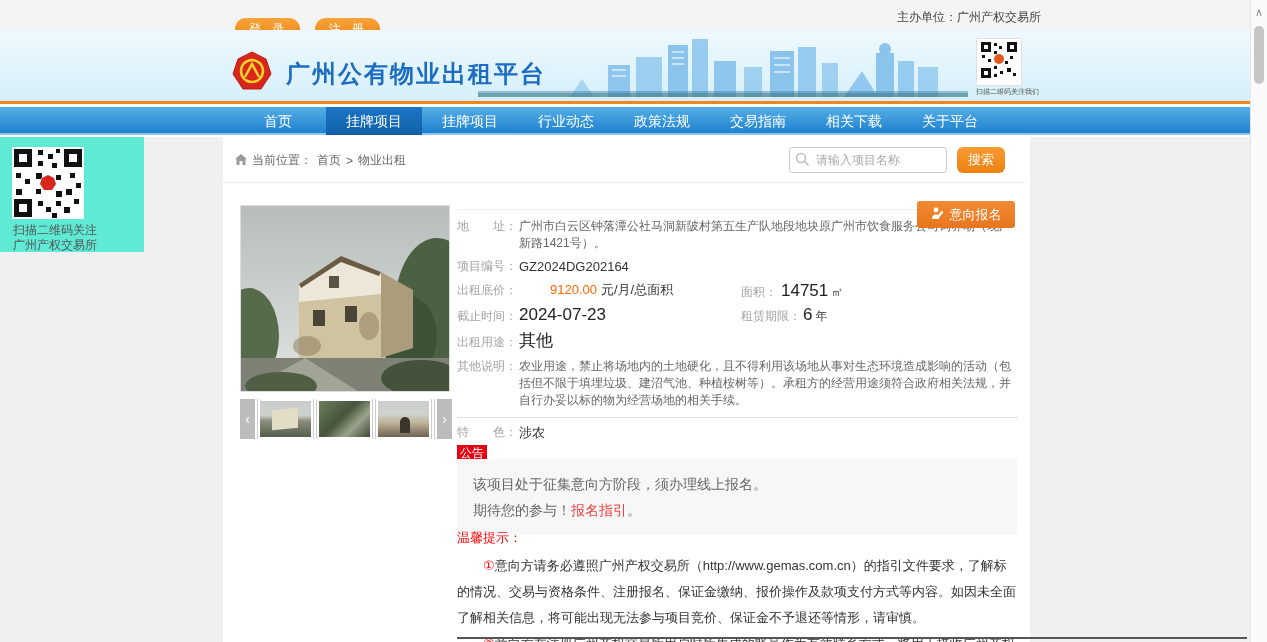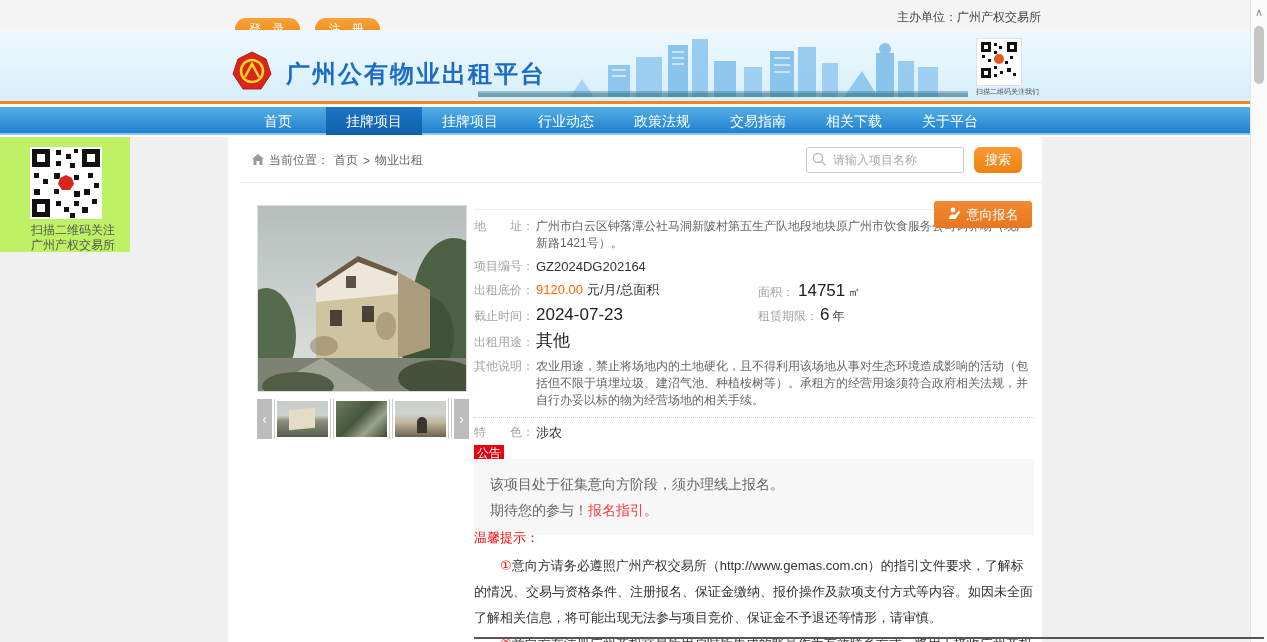--- a/index.html
+++ b/index.html
@@ -35,26 +35,26 @@
   
   .nav { position:absolute; left:0; top:107px; width:1250px; height:28px;
          background:linear-gradient(#55aee4,#1f81d0); border-bottom:2px solid #8cc6ec; }
   .nav-inner { margin-left:230px; display:flex; height:28px; }
   .nav-item { width:96px; text-align:center; line-height:28px; color:#fff; font-size:14px; cursor:pointer; }
   .nav-item.active { background:linear-gradient(#1c75c4,#1060a8); }
 
   
   .bg-left  { position:absolute; left:0; top:137px; width:228px; height:505px; background:#f0f0f0; }
   .bg-right { position:absolute; left:1030px; top:137px; width:220px; height:505px; background:#f0f0f0; }
-  .sideqr-card { position:absolute; left:0; top:137px; width:130px; height:115px; background:#bef264; text-align:left;padding-left:18px; }
+  .sideqr-card { position:absolute; left:0; top:137px; width:144px; height:115px; background:#5eead4; text-align:left; }
   .sideqr-card svg { margin:10px 0 0 12px; display:block; }
   .sideqr-cap { font-size:12px; color:#555; width:110px; text-align:center; line-height:15px; margin-top:4px; }
 
   
-  .content { position:absolute; left:240px; top:137px; width:802px; height:505px; background:#fff; }
+  .content { position:absolute; left:223px; top:137px; width:802px; height:505px; background:#fff; }
 
   .crumb-bar { position:relative; height:46px; border-bottom:1px solid #ececec; }
   .crumbs { position:absolute; left:12px; top:15px; font-size:12px; color:#666; display:flex; align-items:center; gap:5px; }
   .crumbs a { color:#666; text-decoration:none; cursor:pointer; }
   .searchbox { position:absolute; right:20px; top:10px; display:flex; align-items:center; gap:10px; }
   .search-input-wrap { position:relative; }
   .search-input { width:158px; height:26px; border:1px solid #ccc; border-radius:3px; padding:0 6px 0 26px;
                   font-size:12px; color:#333; outline:none; }
   .search-input::placeholder { color:#aaa; }
   .search-icon { position:absolute; left:6px; top:5px; }
@@ -87,21 +87,21 @@
   .info-divider { border-bottom:1px solid #efefef; margin:10px 0 8px; }
 
   .drow { display:flex; font-size:12px; line-height:17px; margin-bottom:6px; }
   .dlabel { color:#a3a3a3; width:62px; flex:0 0 auto; }
   .dval { color:#666; }
   .dval.code { color:#333; font-size:13px; }
   .two-col { display:flex; margin-bottom:4px; }
   .col-l { width:284px; display:flex; align-items:baseline; font-size:12px; }
   .col-r { display:flex; align-items:baseline; font-size:12px; }
   .big { font-size:17px; color:#222; }
-  .price { font-size:13px; color:#ff6600; }
+  .price { font-size:13px; color:#ff6600;margin-left:31px; }
   .unit { font-size:13px; color:#333; margin-left:4px; }
   .unit-sm { font-size:12px; color:#333; margin-left:3px; }
   .note-val { width:492px; color:#666; }
   .dotted-sep { border-top:1px dotted #ccc; margin:8px 0 6px; width:560px; }
   .badge { display:inline-block; background:#e60012; color:#fff; font-size:12px; padding:0 3px; line-height:16px; }
 
   .status-box { position:absolute; left:234px; top:322px; width:560px; background:#f7f7f7;
                 padding:12px 16px; font-size:14px; color:#666; line-height:26px; }
   .status-box .link { color:#f53f3f; cursor:pointer; }
 

